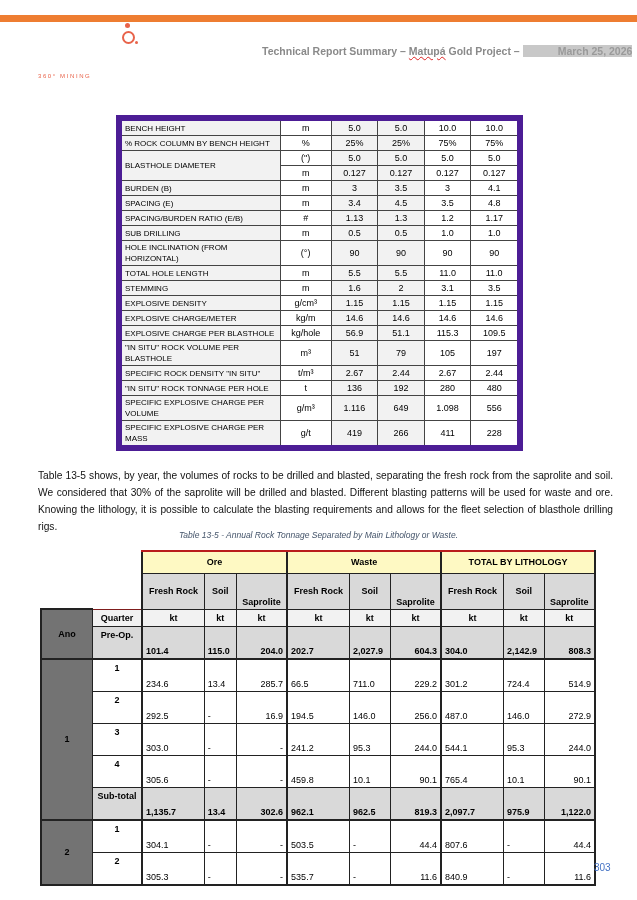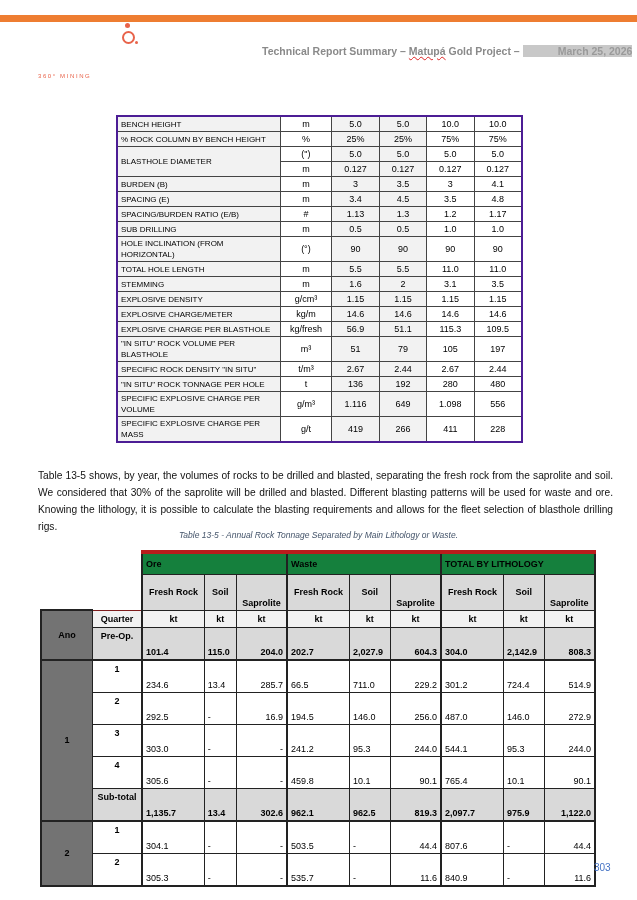--- a/index.html
+++ b/index.html
@@ -9,35 +9,35 @@
   .logo-word { position:absolute; left:0; top:11px; font-family:"Liberation Sans", sans-serif; font-size:38px; color:#1e2f6b; letter-spacing:-0.5px; line-height:1; }
   .logo-tag { position:absolute; left:2px; top:47px; font-size:6px; color:#e8634a; letter-spacing:1.6px; }
   .logo-ring { position:absolute; left:86px; top:5px; width:9px; height:9px; border:2px solid #e8634a; border-radius:50%; }
   .logo-dot { position:absolute; left:89px; top:-3px; width:5px; height:5px; background:#e8634a; border-radius:50%; }
   .logo-dot2 { position:absolute; left:99px; top:15px; width:3px; height:3px; background:#e8634a; border-radius:50%; }
   .header-text { position:absolute; left:262px; top:45px; font-size:10.5px; color:#8a8a8a; font-weight:bold; white-space:nowrap; }
   .header-text .proj { text-decoration:underline wavy #d22; text-decoration-thickness:1px;text-align:center; }
   .header-text .date { background:#c8c8c8; color:#9a9a9a;padding-left:35px; }
 
   table { border-collapse:collapse; }
-  .t1 { position:absolute; left:116px; top:115px; width:407px; border:2px solid #4c1d95; }
+  .t1 { position:absolute; left:116px; top:115px; width:407px; border:6px solid #4c1d95; }
   .t1 td { border:1px solid #444; font-size:9px; height:14px; padding:0 3px; text-align:center; }
   .t1 td.lbl { text-align:left; font-size:8px; width:163px; background:#f2f2f2; line-height:11px; }
   .t1 td.unit { width:46px; }
   .t1 td.v { width:42px; }
   .t1 td.shade { background:#f2f2f2; }
   .t1 tr.tall td { height:24px; }
 
   .para { position:absolute; left:38px; top:457px; width:575px; font-size:10.2px; line-height:17px; text-align:justify; color:#111; }
   .caption { position:absolute; left:0; width:637px; top:530px; text-align:center; font-size:8.5px; font-style:italic; color:#44546a; }
 
   .t2 { position:absolute; left:40px; top:550px; width:556px; }
   .t2 td { border:1px solid #222; font-size:9px; padding:0 3px; height:22px; }
   .t2 .none { border:none; }
-  .t2 .grp { text-align:left; font-weight:bold; background:#15803d; height:17px; border-top:4px solid #b91c1c; }
+  .t2 .grp { text-align:center; font-weight:bold; background:#fef9c3; height:17px; border-top:2px solid #b91c1c; }
   .t2 .sub { text-align:center; font-weight:bold; background:#d9d9d9; height:34px; line-height:11px; }
   .t2 .sub.low { vertical-align:bottom; padding-bottom:1px; }
   .t2 .kt { text-align:center; font-weight:bold; background:#f2f2f2; height:16px; }
   .t2 .yr { text-align:center; font-weight:bold; background:#737373; border-left:2px solid #222; width:44px; }
   .t2 .q { text-align:center; font-weight:bold; vertical-align:top; padding-top:3px; width:42px; }
   .t2 .num { vertical-align:bottom; padding-bottom:2px; }
   .t2 .l { text-align:left; }
   .t2 .r { text-align:right; }
   .t2 .pre td { background:#d9d9d9; font-weight:bold; height:28px; }
   .t2 .pre td.q { background:#d9d9d9; }
@@ -161,21 +161,21 @@
       <tr>
         <td class="lbl">EXPLOSIVE CHARGE/METER</td>
         <td class="unit">kg/m</td>
         <td class="v shade">14.6</td>
         <td class="v shade">14.6</td>
         <td class="v">14.6</td>
         <td class="v">14.6</td>
       </tr>
       <tr>
         <td class="lbl">EXPLOSIVE CHARGE PER BLASTHOLE</td>
-        <td class="unit">kg/fresh</td>
+        <td class="unit">kg/hole</td>
         <td class="v shade">56.9</td>
         <td class="v shade">51.1</td>
         <td class="v">115.3</td>
         <td class="v">109.5</td>
       </tr>
       <tr class="tall">
         <td class="lbl">"IN SITU" ROCK VOLUME PER BLASTHOLE</td>
         <td class="unit">m³</td>
         <td class="v shade">51</td>
         <td class="v shade">79</td>

